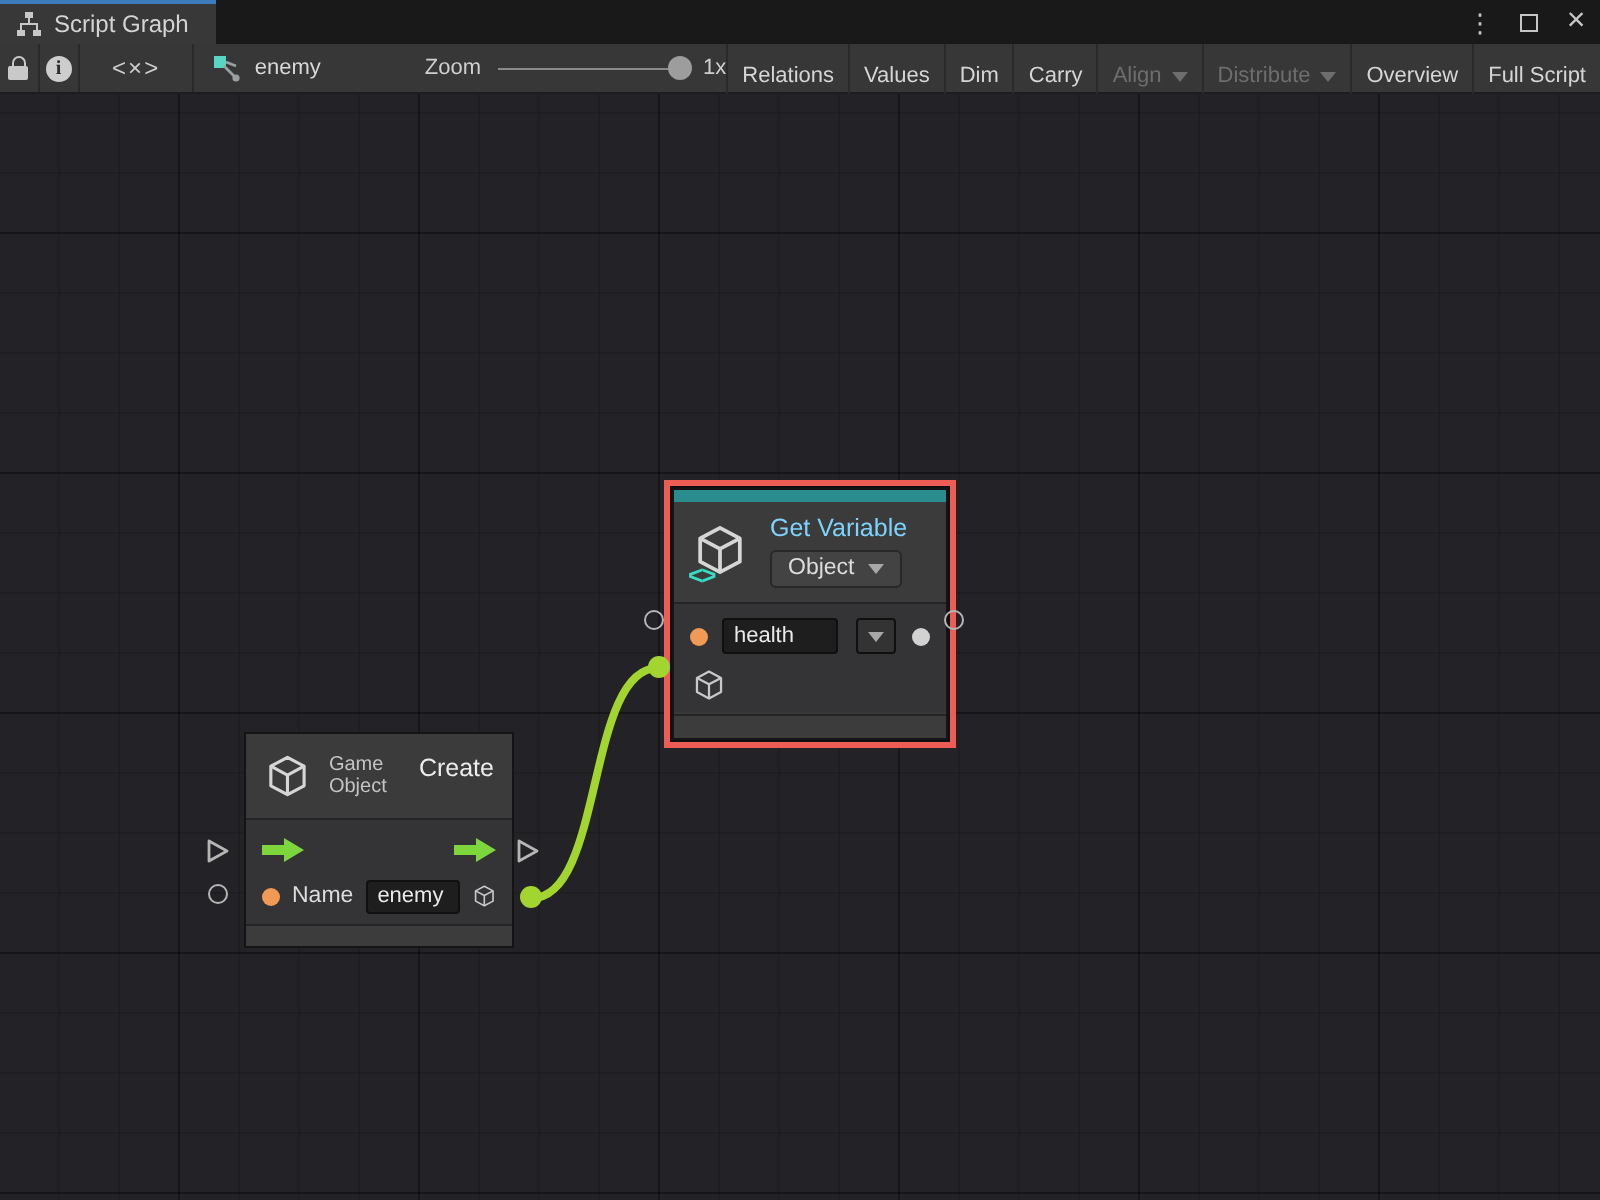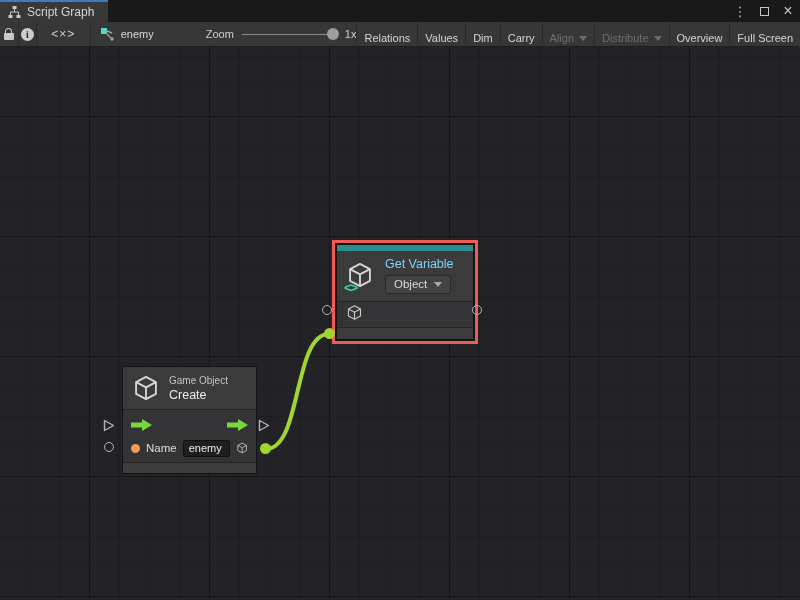--- a/index.html
+++ b/index.html
@@ -80,21 +80,21 @@
   .gv-col { display:flex; flex-direction:column; gap:4px; align-items:flex-start; }
   .gv-title { font-size:12.5px; color:#7dd3fc; }
   .dropdown { display:inline-flex; align-items:center; gap:7px; background:#434343; border:1px solid #282828;
     border-radius:3px; padding:2px 8px 3px; color:#dcdcdc; font-size:11.5px; }
   .gv-row1 { display:flex; align-items:center; gap:7px; height:30px; padding:2px 8px 0; }
   .gv-row2 { display:flex; align-items:center; height:24px; padding:0 9px 4px; }
   .gv-footer { height:12px; background:#3c3c3c; border-top:1px solid #242424; margin-top:1px; }
 
   
   .node-create { left:122px; top:319px; width:135px; }
-  .cr-col { display:flex; flex-direction:column; gap:2px; align-items:flex-start; }
+  .cr-col { display:flex; gap:2px; align-items:flex-start; }
   .cr-cat { font-size:10px; color:#c4c4c4; }
   .cr-title { font-size:12.5px; color:#ececec; }
   .cr-row1 { display:flex; align-items:center; height:27px; padding:2px 8px 0; }
   .cr-row2 { display:flex; align-items:center; gap:6px; height:25px; padding:0 8px 3px; }
   .cr-name { font-size:11.5px; color:#dcdcdc; }
   .cr-field { width:47px; height:17px; }
 
   
   .port-circle { position:absolute; width:10px; height:10px; border:1.5px solid #b5b5b5; border-radius:50%; }
   .port-tri { position:absolute; width:12px; height:13px; }
@@ -177,21 +177,21 @@
         <span class="caret"></span>
       </div>
     <div class="tbtn disabled">
         <span>Distribute</span>
         <span class="caret"></span>
       </div>
     <div class="tbtn">
         <span>Overview</span>
       </div>
     <div class="tbtn">
-        <span>Full Screen</span>
+        <span>Full Script</span>
       </div>
   </div>
 </div>
 
 <div class="canvas">
 
   <svg class="wire-layer" width="800" height="553" viewBox="0 0 800 553">
     <path d="M266 402 C 302 402, 293 287, 329 287" stroke="#a2d530" stroke-width="4" fill="none" stroke-linecap="round"></path>
   </svg>
 
@@ -260,20 +260,28 @@
         <span class="gv-col">
           <span class="gv-title">Get Variable</span>
           <span class="dropdown">
             <span>Object</span>
             <span class="caret"></span>
           </span>
         </span>
       </div>
       <div class="divider"></div>
       <div class="body">
+        <div class="gv-row1">
+          <span class="dot orange"></span>
+          <input class="field" style="width: 58px;" value="health">
+          <span class="dd-btn">
+            <span class="caret"></span>
+          </span>
+          <span class="dot gray"></span>
+        </div>
         <div class="gv-row2">
           <svg width="17" height="17" viewBox="0 0 24 24">
             <g stroke="#c8c8c8" stroke-width="1.6" fill="none" stroke-linejoin="round">
               <path d="M12 2.5 L20.5 7 L20.5 17 L12 21.5 L3.5 17 L3.5 7 Z"></path>
               <path d="M3.5 7 L12 11.5 L20.5 7"></path>
               <path d="M12 11.5 L12 21.5"></path>
             </g>
           </svg>
         </div>
       </div>

